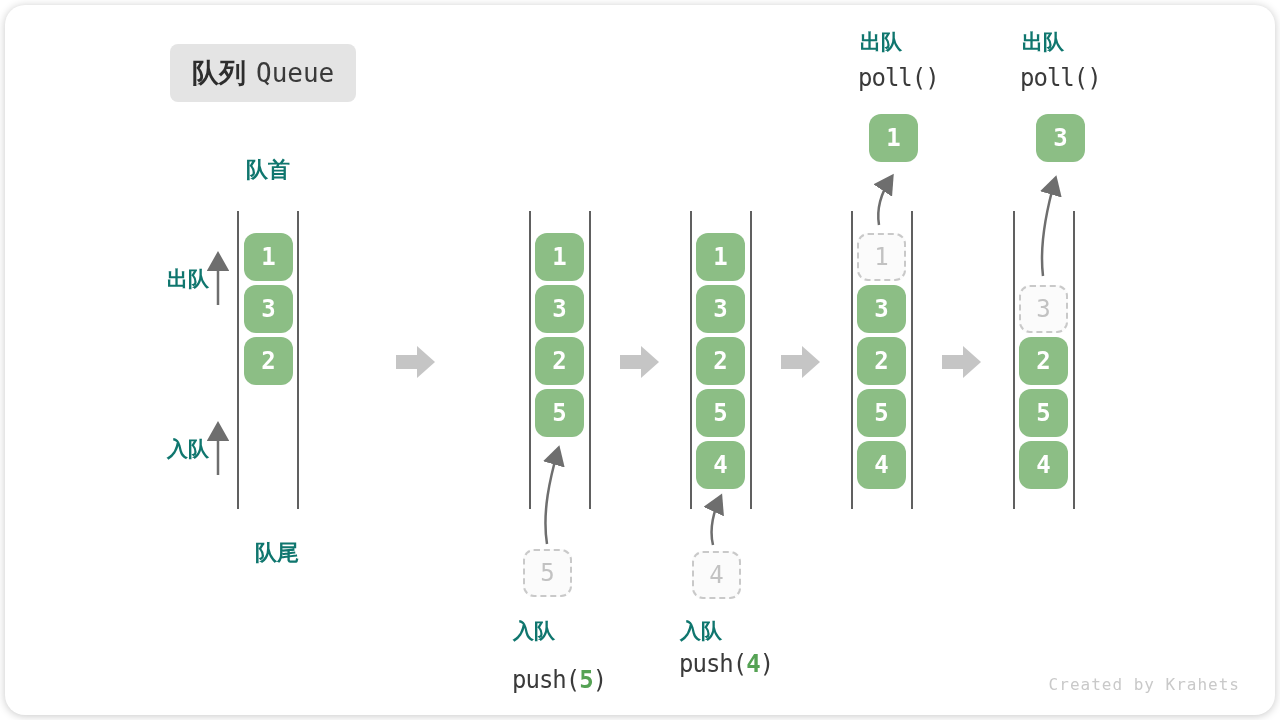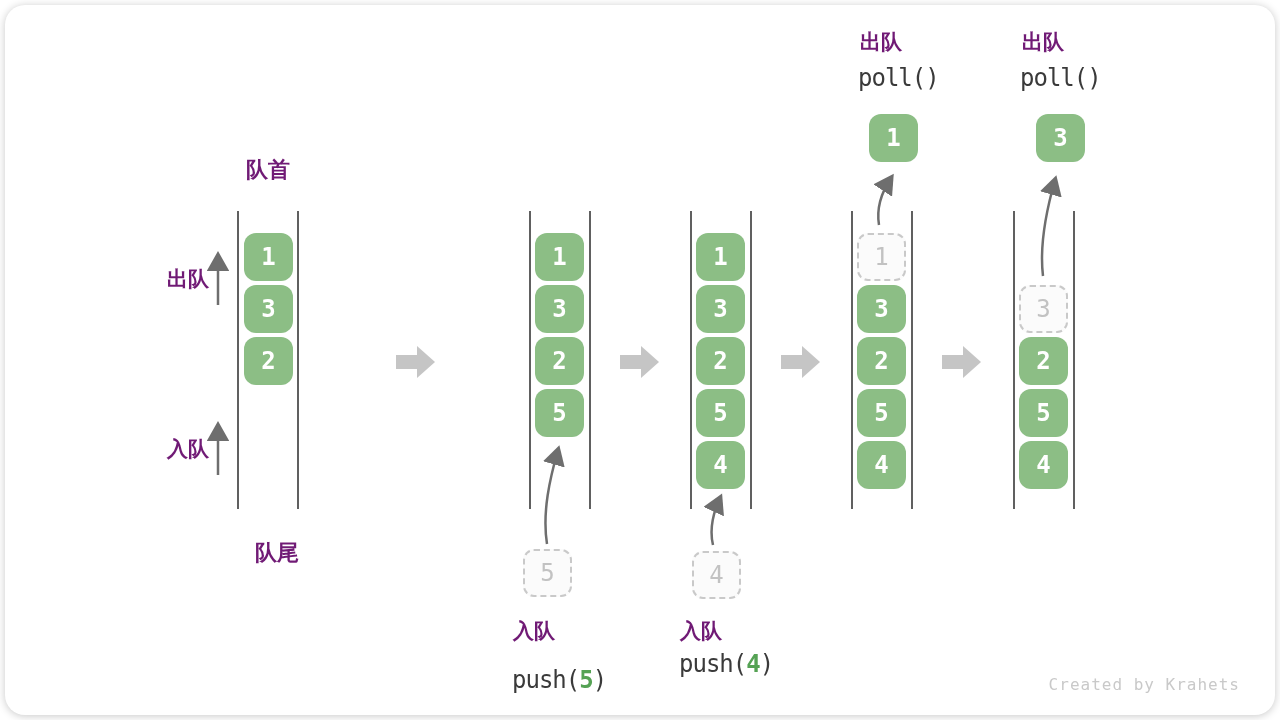--- a/index.html
+++ b/index.html
@@ -4,21 +4,21 @@
 <style>
   html,body{margin:0;padding:0;background:#fff;}
   #stage{position:relative;width:1280px;height:720px;background:#fff;overflow:hidden;
          font-family:"DejaVu Sans","Liberation Sans",sans-serif;}
   .card{position:absolute;left:5px;top:5px;right:5px;bottom:5px;background:#fff;
         border-radius:20px;box-shadow:0 1px 9px rgba(0,0,0,0.22);}
   .badge{position:absolute;left:170px;top:44px;height:58px;padding:0 22px;background:#E4E4E4;
          border-radius:8px;display:flex;align-items:center;gap:10px;}
   .badge .zh-title{font-size:27px;font-weight:700;color:#2D2D2D;}
   .badge .en-title{font-size:26px;color:#3A3A3A;font-family:"DejaVu Sans Mono","Liberation Mono",monospace;}
-  .zh{position:absolute;font-size:21px;font-weight:700;color:#701a75;white-space:nowrap;}
+  .zh{position:absolute;font-size:21px;font-weight:700;color:#0f766e;white-space:nowrap;}
   .zh.big{font-size:22px;}
   .code{position:absolute;font-size:24px;color:#3A3A3A;white-space:nowrap;letter-spacing:-1px;
         font-family:"DejaVu Sans Mono","Liberation Mono",monospace;}
   .code .arg{color:#55A254;font-weight:700;}
   .wall{position:absolute;top:211px;width:2px;height:298px;background:#606060;}
   .box{position:absolute;width:49px;height:48px;border-radius:12px;background:#8CBE85;
        color:#FFFFFF;display:flex;align-items:center;justify-content:center;
        font-family:"DejaVu Sans Mono","Liberation Mono",monospace;font-size:24px;font-weight:700;}
   .box.dashed{background:#FBFBFB;border:2.5px dashed #C9C9C9;color:#C2C2C2;
               box-sizing:border-box;border-radius:11px;font-weight:400;}
@@ -26,20 +26,24 @@
   svg.overlay{position:absolute;left:0;top:0;pointer-events:none;}
   .watermark{position:absolute;right:40px;top:675px;font-size:16px;color:#C9C9C9;
              font-family:"DejaVu Sans Mono","Liberation Mono",monospace;letter-spacing:1px;}
 </style>
 </head>
 <body>
 
 <div id="stage">
   <div class="card"></div>
 
+  <div class="badge">
+    <span class="zh-title">队列</span>
+    <span class="en-title">Queue</span>
+  </div>
 
   <div class="zh big" style="left:237px;top:155px;width:62px;text-align:center;">队首</div>
   <div class="zh big" style="left:237px;top:538px;width:62px;text-align:right;">队尾</div>
 
   <div class="zh" style="left:167px;top:265px;">出队</div>
   <div class="zh" style="left:167px;top:435px;">入队</div>
 
   <svg class="overlay" width="1280" height="720">
     <defs>
       <marker id="ah" markerWidth="9" markerHeight="9" refX="6" refY="4.5" orient="auto">

